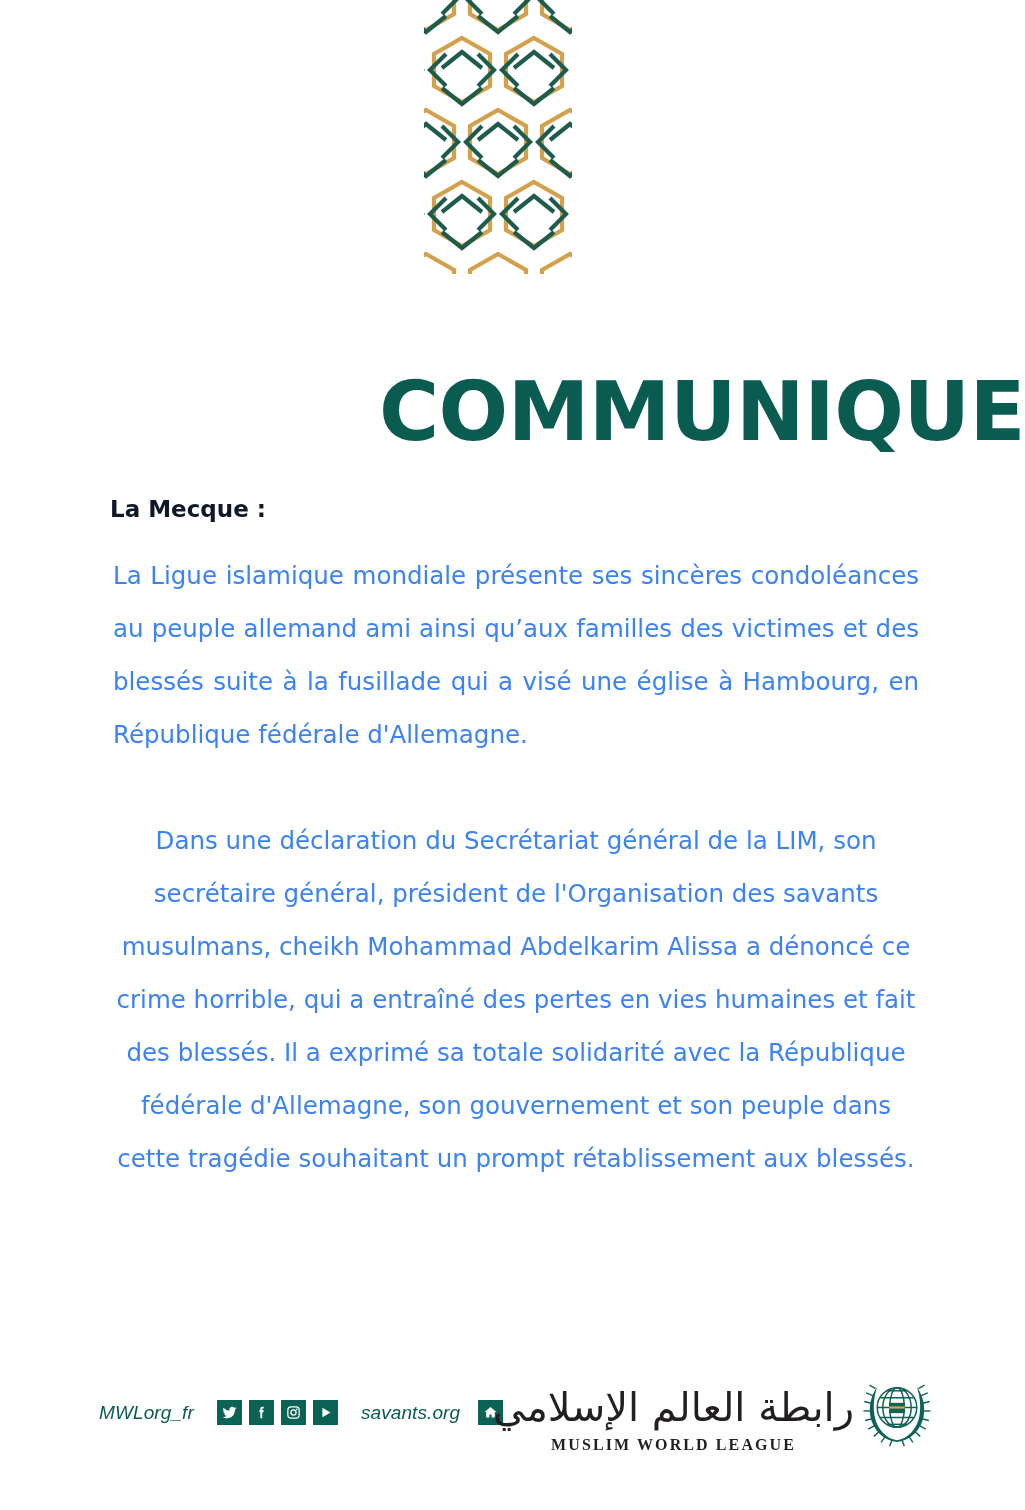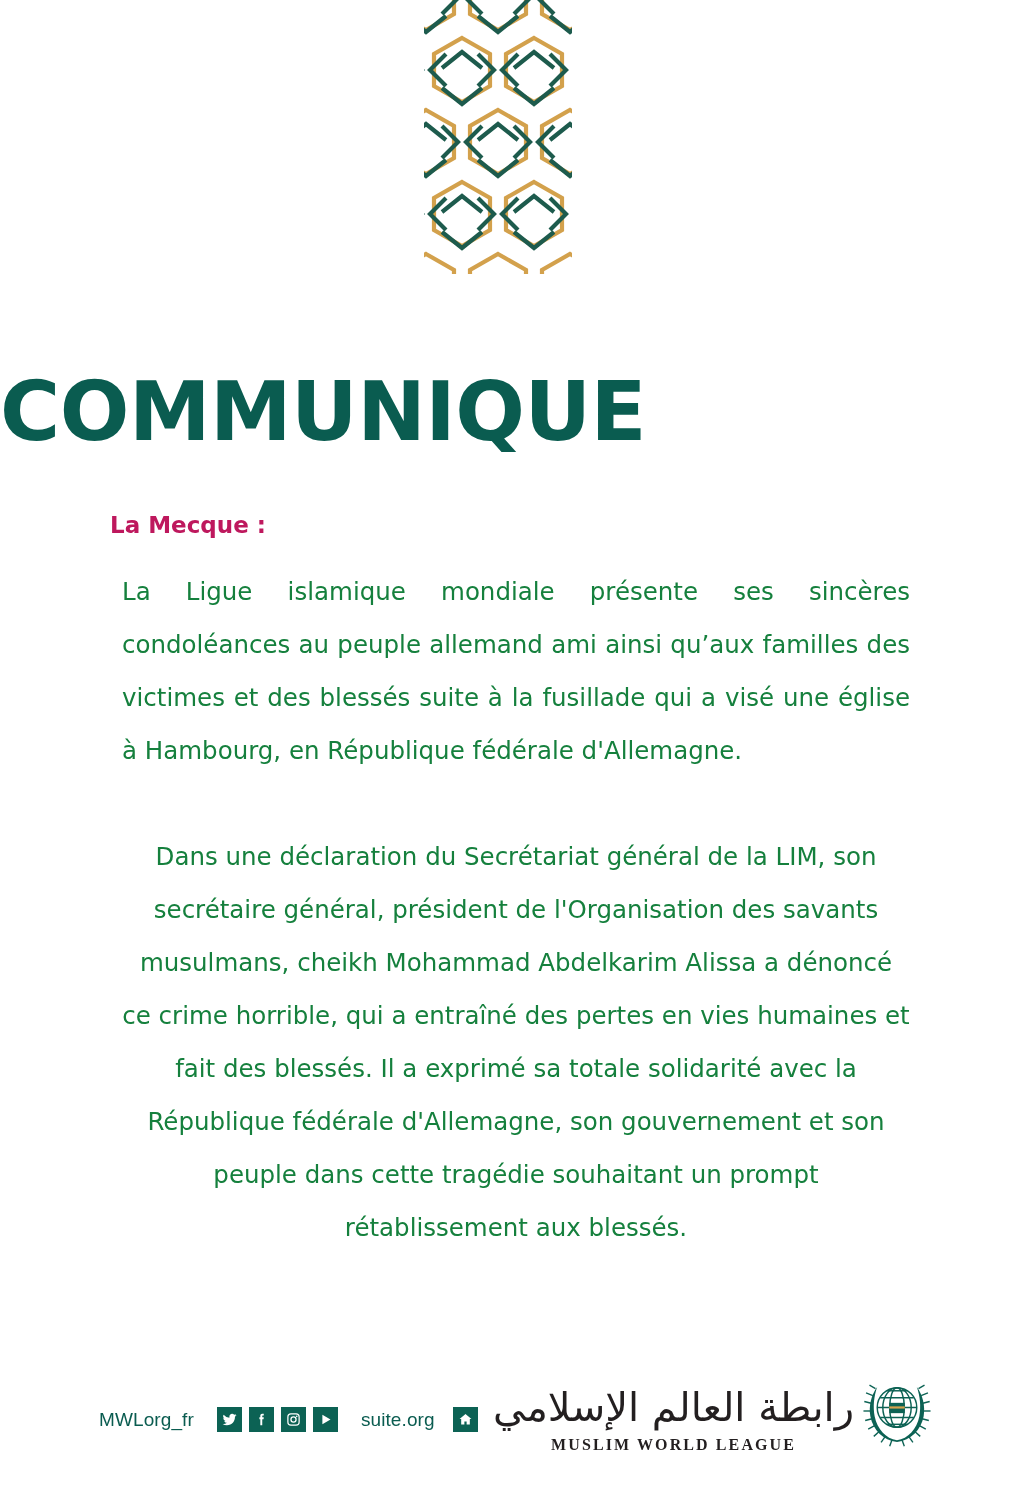--- a/index.html
+++ b/index.html
@@ -24,75 +24,76 @@
     width: 1025px;
     height: 285px;
   }
 
   
   #page-title {
     position: absolute;
     left: 0;
     top: 316px;
     width: 1025px;
-    text-align: left;
+    text-align: right;
     color: #0a5c50;
     font-family: "DejaVu Sans", sans-serif;
     font-weight: 700;
     font-size: 82px;
     letter-spacing: -0.5px;
     line-height: 1;
   }
 
   
   #article-body {
     position: absolute;
     left: 110px;
     top: 498px;
     width: 812px;
   }
   #dateline {
     font-family: "DejaVu Sans", sans-serif;
     font-weight: 700;
     font-size: 23px;
-    color: #be185d;
+    color: #0f172a;
     line-height: 1.0;
-    margin: 16px 0 28px 0;
+    margin: 0 0 28px 0;
   }
   .para {
     font-family: "DejaVu Sans", sans-serif;
     font-weight: 400;
     font-size: 24.5px;
-    color: #15803d;
+    color: #3b82f6;
     line-height: 53px;
-    margin: 12px;
+    margin: 3px;
     text-align: justify;
     text-justify: inter-word;
     hyphens: manual;
   }
   .para + .para {
     margin-top: 53px;
   }
   .para.last { text-align: center; }
 
   
   #footer {
     position: absolute;
     left: 0;
     top: 1360px;
     width: 1025px;
     height: 130px;
   }
   #social-bar {
     position: absolute;
     left: 99px;
-    top: 47px;
+    top: 40px;
     display: flex;
     align-items: center;
     gap: 7px;
+    font-style: italic;
   }
   .handle-text {
     color: #0a5c50;
     font-family: "Liberation Sans", sans-serif;
     font-size: 19px;
     font-weight: 400;
     letter-spacing: 0.1px;
     white-space: nowrap;
   }
   #social-bar .sep-wide { width: 9px; }
@@ -418,21 +419,21 @@
       </svg>
     </a>
 
     <a class="social-chip">
       <svg width="15" height="15" viewBox="0 0 24 24" aria-hidden="true">
         <path fill="#ffffff" d="M7 4.5v15l13-7.5z"></path>
       </svg>
     </a>
 
     <span class="sep-wide"></span>
-    <span class="handle-text">suite.org</span>
+    <span class="handle-text">savants.org</span>
     <span class="sep-wide" style="width:4px"></span>
 
     <a class="social-chip">
       <svg width="15" height="15" viewBox="0 0 24 24" aria-hidden="true">
         <path fill="#ffffff" d="M12 3 2.5 11.2h2.6V20h5.1v-5h3.6v5h5.1v-8.8h2.6z"></path>
       </svg>
     </a>
   </div>
 
   <div id="mwl-lockup">

